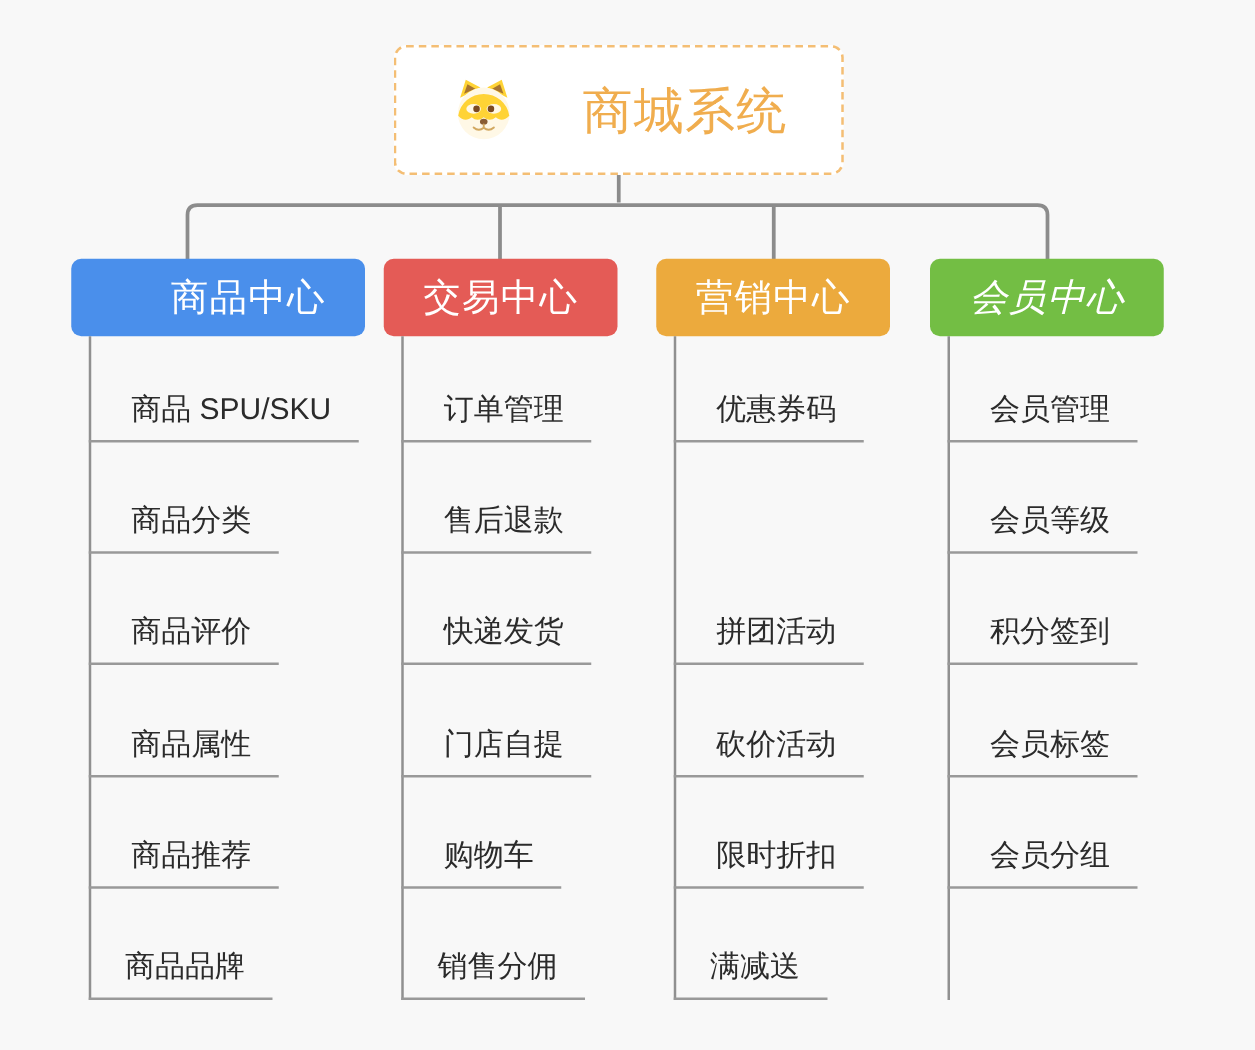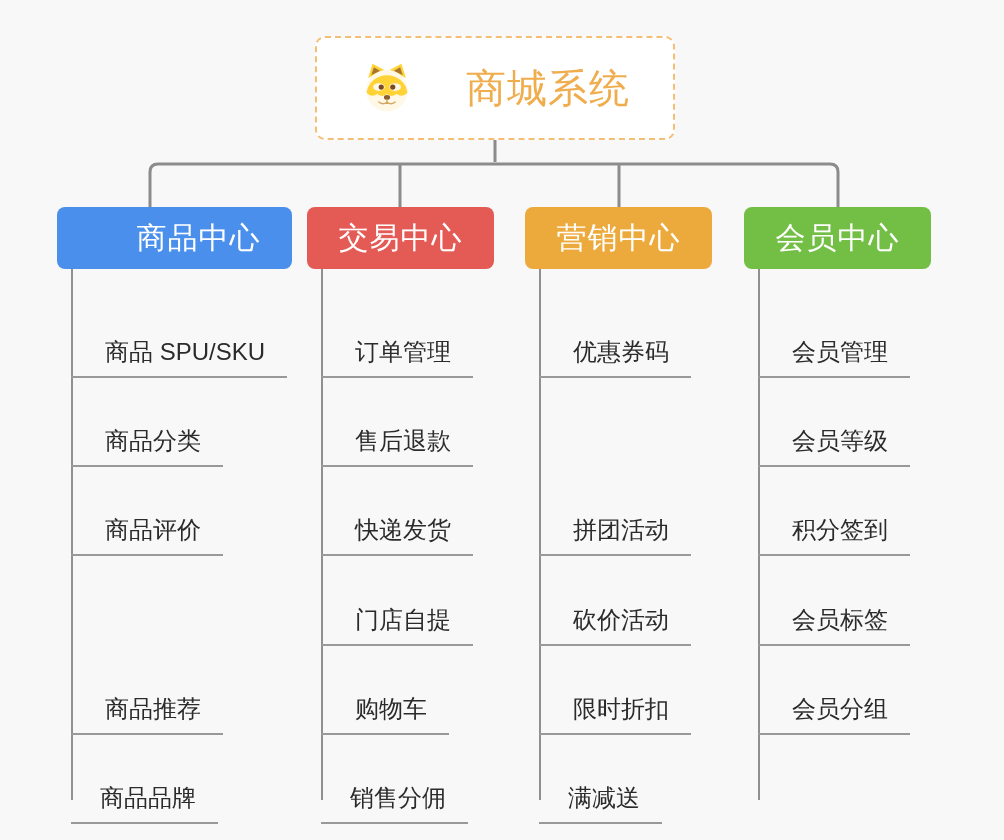--- a/index.html
+++ b/index.html
@@ -81,21 +81,20 @@
   }
   .leaf {
     position: absolute;
     left: 14px;
     padding: 0 22px 9px 34px;
     border-bottom: 2px solid #999999;
     font-size: 24px;
     line-height: 31px;
     color: #2b2b2b;
     white-space: nowrap;
-    margin-top: 24px;
   }
   .leaf-0 { top: 105px; }
   .leaf-1 { top: 194px; }
   .leaf-2 { top: 283px; }
   .leaf-3 { top: 373px; }
   .leaf-4 { top: 462px; }
   .leaf-5 { top: 551px; padding-left: 29px; }
 </style>
 </head>
 <body>
@@ -128,20 +127,21 @@
     </span>
     <span class="root-title" style="color: rgb(240, 173, 78);">商城系统</span>
   </div>
 
   <div class="col col-0">
     <div class="hdr" style="background: rgb(74, 143, 235); padding-left: 48px;">商品中心</div>
     <div class="spine"></div>
     <div class="leaf leaf-0">商品 SPU/SKU</div>
     <div class="leaf leaf-1">商品分类</div>
     <div class="leaf leaf-2">商品评价</div>
+    <div class="leaf leaf-3">商品属性</div>
     <div class="leaf leaf-4">商品推荐</div>
     <div class="leaf leaf-5">商品品牌</div>
   </div>
 
   <div class="col col-1">
     <div class="hdr" style="background: rgb(228, 91, 86);">交易中心</div>
     <div class="spine"></div>
     <div class="leaf leaf-0">订单管理</div>
     <div class="leaf leaf-1">售后退款</div>
     <div class="leaf leaf-2">快递发货</div>
@@ -154,21 +154,21 @@
     <div class="hdr" style="background: rgb(236, 170, 61);">营销中心</div>
     <div class="spine"></div>
     <div class="leaf leaf-0">优惠券码</div>
     <div class="leaf leaf-2">拼团活动</div>
     <div class="leaf leaf-3">砍价活动</div>
     <div class="leaf leaf-4">限时折扣</div>
     <div class="leaf leaf-5">满减送</div>
   </div>
 
   <div class="col col-3">
-    <div class="hdr" style="background: rgb(115, 190, 68);">会员中心</div>
+    <div class="hdr" style="background: rgb(115, 190, 68); font-style: italic;">会员中心</div>
     <div class="spine"></div>
     <div class="leaf leaf-0">会员管理</div>
     <div class="leaf leaf-1">会员等级</div>
     <div class="leaf leaf-2">积分签到</div>
     <div class="leaf leaf-3">会员标签</div>
     <div class="leaf leaf-4">会员分组</div>
   </div>
 
 </div>
 

